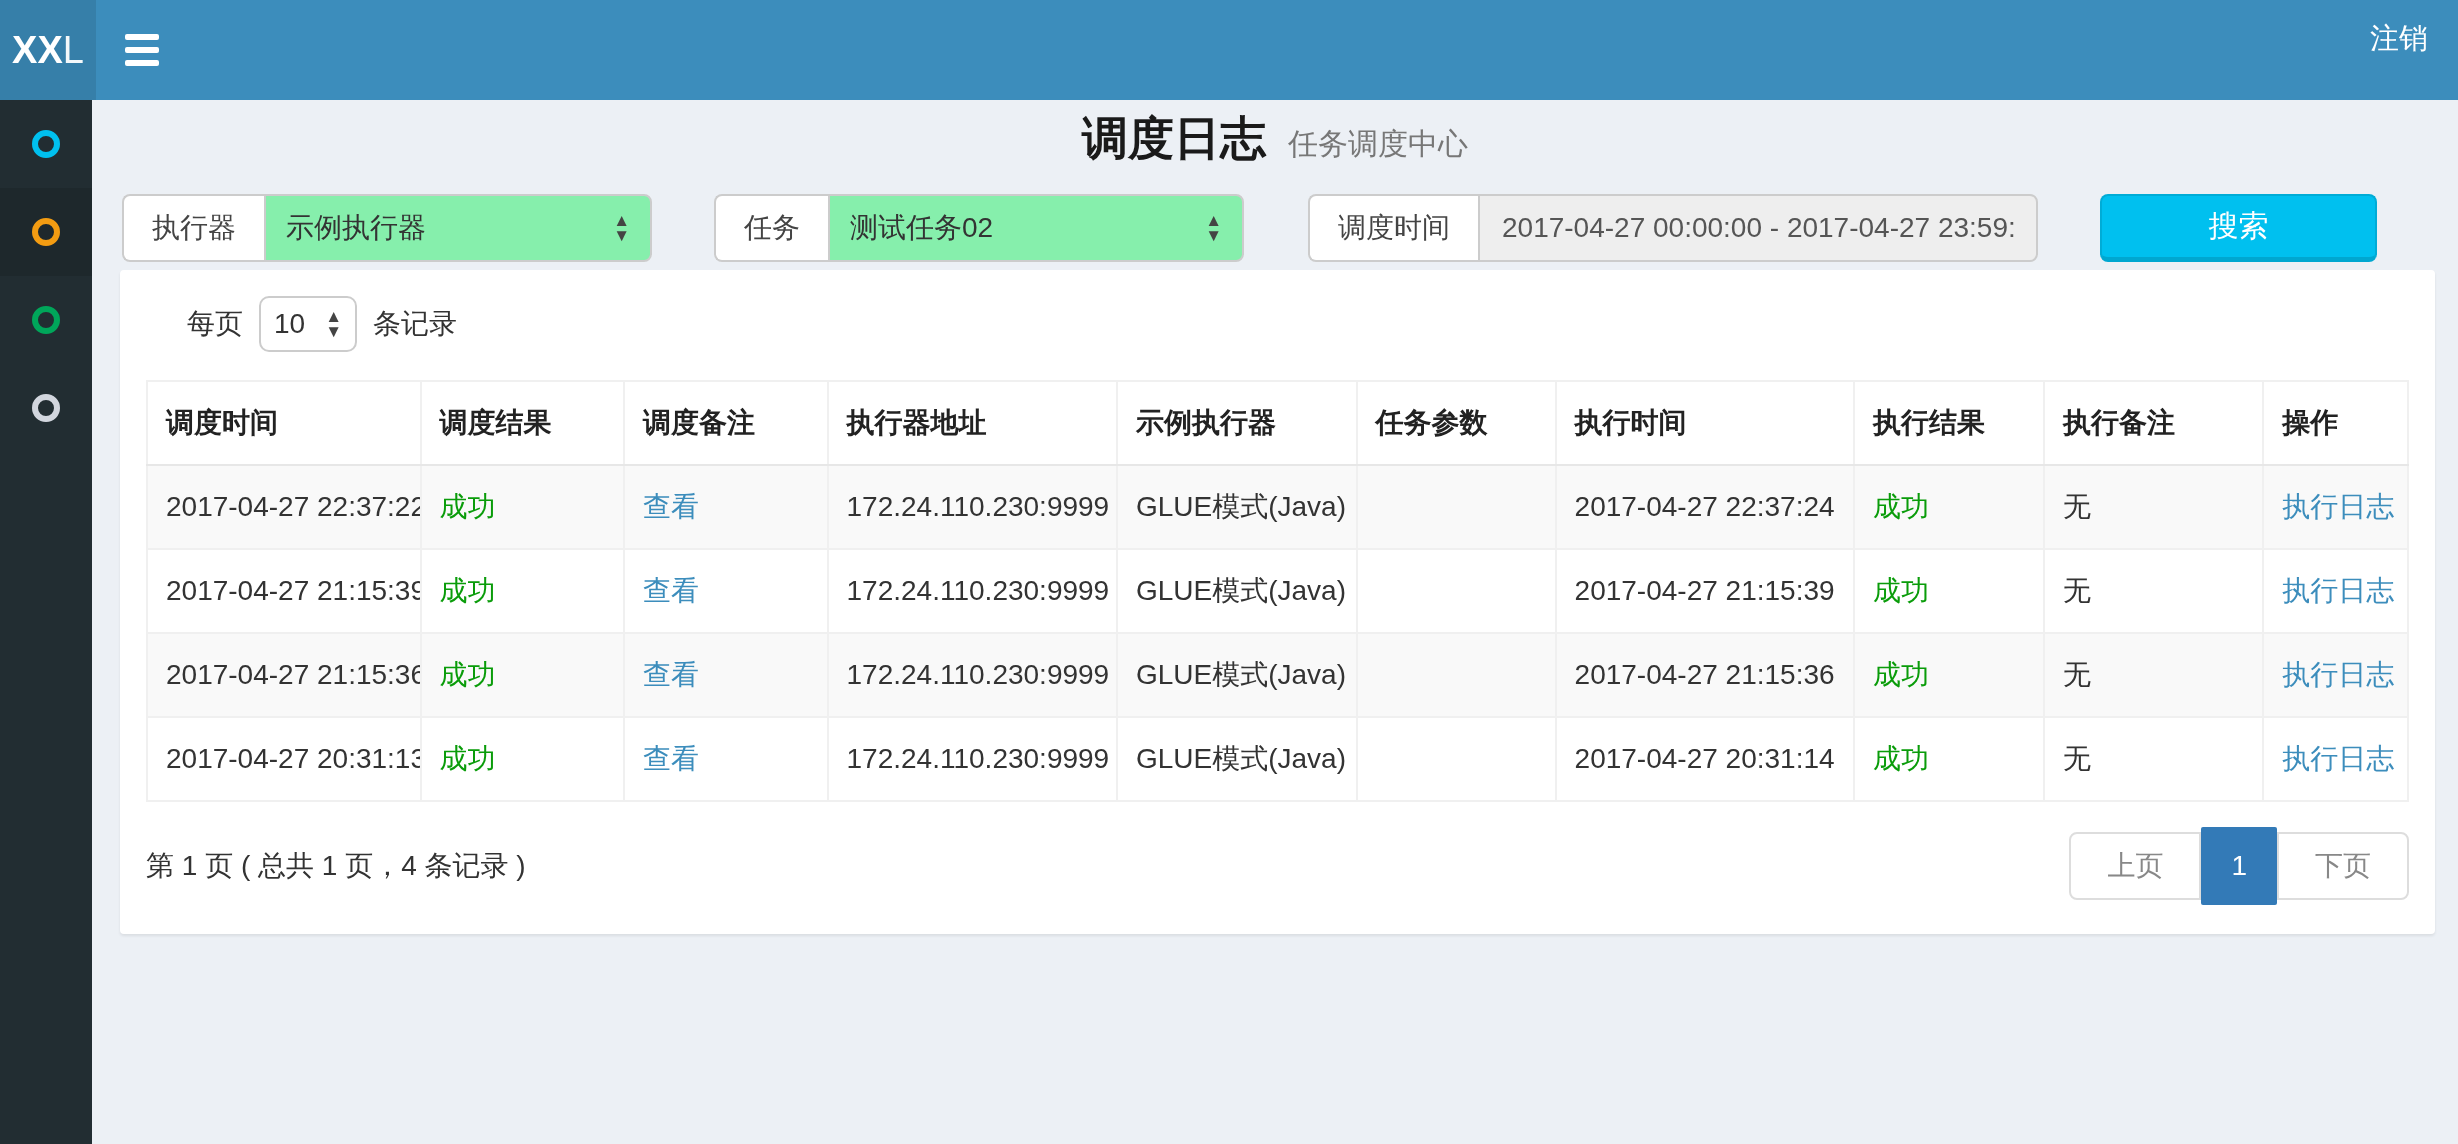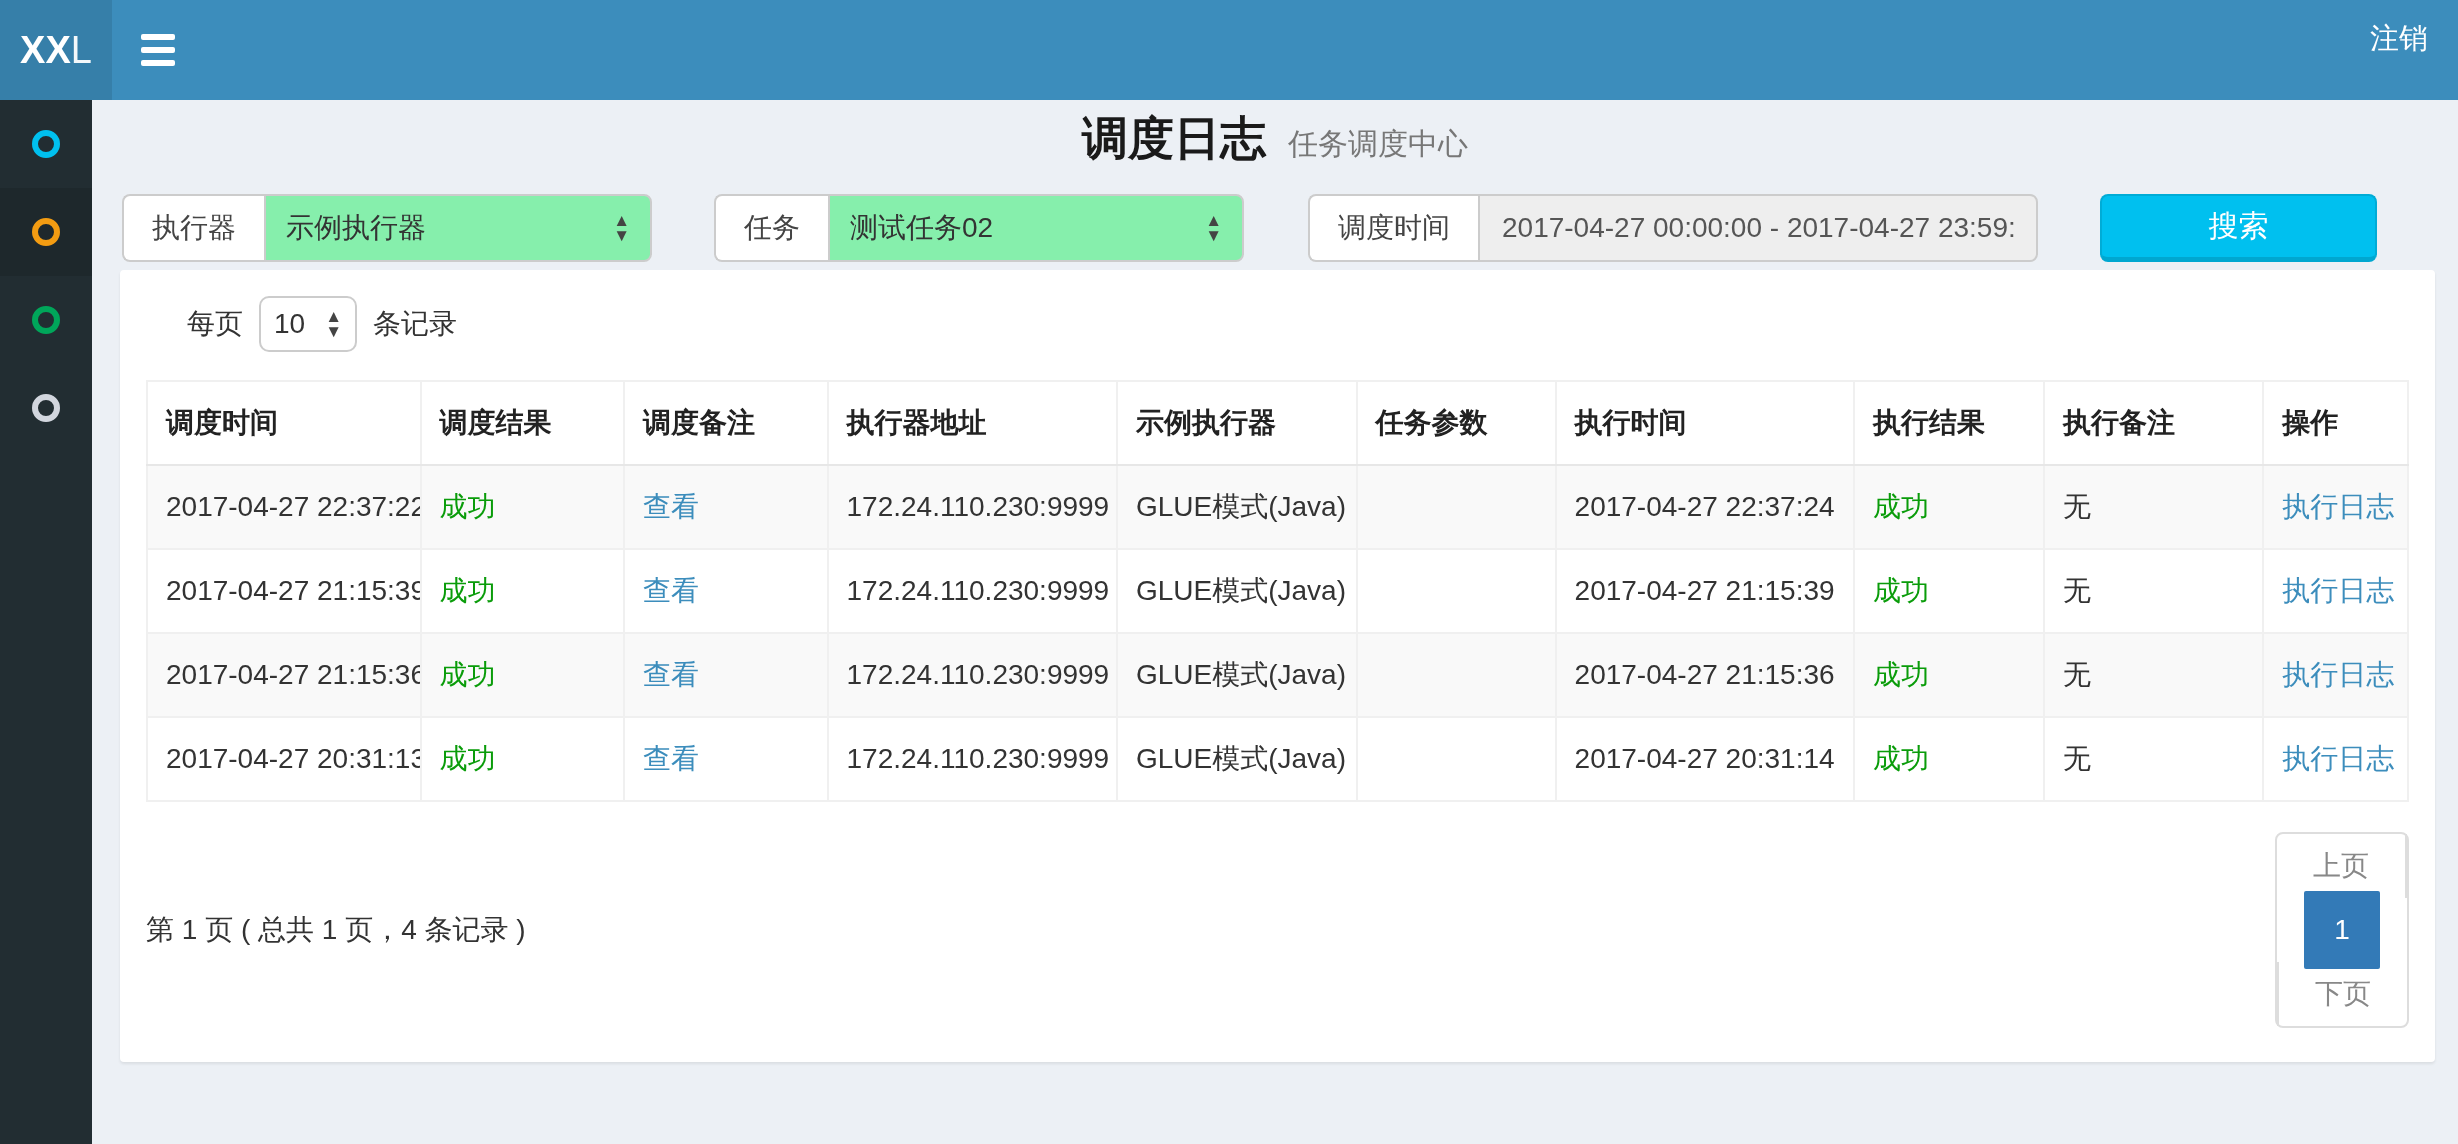--- a/index.html
+++ b/index.html
@@ -8,21 +8,21 @@
     font-family:"Liberation Sans","DejaVu Sans",sans-serif;
     background:#ecf0f5;
     position:relative;
     overflow:hidden;
     font-size:28px;
     color:#333;
   }
 
   
   .navbar { position:absolute; top:0; left:0; width:2458px; height:100px; background:#3c8dbc; display:flex; align-items:stretch; }
-  .logo { width:112px; height:100px; background:#367fa9; color:#fff; display:flex; align-items:center; justify-content:center; font-size:38px; letter-spacing:0; }
+  .logo { width:96px; height:100px; background:#367fa9; color:#fff; display:flex; align-items:center; justify-content:center; font-size:38px; letter-spacing:0; }
   .logo b { font-weight:700; }
   .logo span.lite { font-weight:300; opacity:.95; }
   .toggle-btn { width:92px; height:100px; display:flex; align-items:center; justify-content:center; cursor:pointer; }
   .hamburger { display:flex; flex-direction:column; gap:7px; }
   .hamburger i { display:block; width:34px; height:6px; background:#fff; border-radius:2px; }
   .nav-spacer { flex:1; }
   .logout { height:77px; display:flex; align-items:center; padding:0 30px; color:#fff; font-size:29px; cursor:pointer; }
 
   
   .sidebar { position:absolute; top:100px; left:0; bottom:0; width:92px; background:#222d32; }
@@ -82,21 +82,21 @@
   th, td { border:2px solid #f0f0f0; padding:22px 18px; text-align:left; font-size:28px; overflow:hidden; white-space:nowrap; }
   th { font-weight:700; color:#222; border-bottom:2px solid #e7e7e7; }
   tbody tr:nth-child(odd)  { background:#f9f9f9; }
   tbody tr:nth-child(even) { background:#fff; }
   td.status { color:#0a9c0a; }
   td a { color:#3c8dbc; text-decoration:none; cursor:pointer; }
 
   
   .pag-row { display:flex; justify-content:space-between; align-items:center; margin-top:30px; }
   .pag-summary { color:#333; }
-  .pager { display:flex; align-items:center; border:2px solid #ddd; border-radius:8px; background:#fff;flex-direction:column; }
+  .pager { display:flex; align-items:center; border:2px solid #ddd; border-radius:8px; background:#fff; }
   .pager .pg { height:64px; line-height:64px; padding:0 36px; color:#888; cursor:pointer; }
   .pager .pg.prev { border-right:2px solid #ddd; border-radius:8px 0 0 8px; }
   .pager .pg.next { border-left:2px solid #ddd; border-radius:0 8px 8px 0; }
   .pager .pg.active {
     background:#337ab7; color:#fff; height:78px; line-height:78px;
     margin:-7px 0; padding:0 30px; border-radius:2px;
   }
 </style>
 </head>
 <body>

